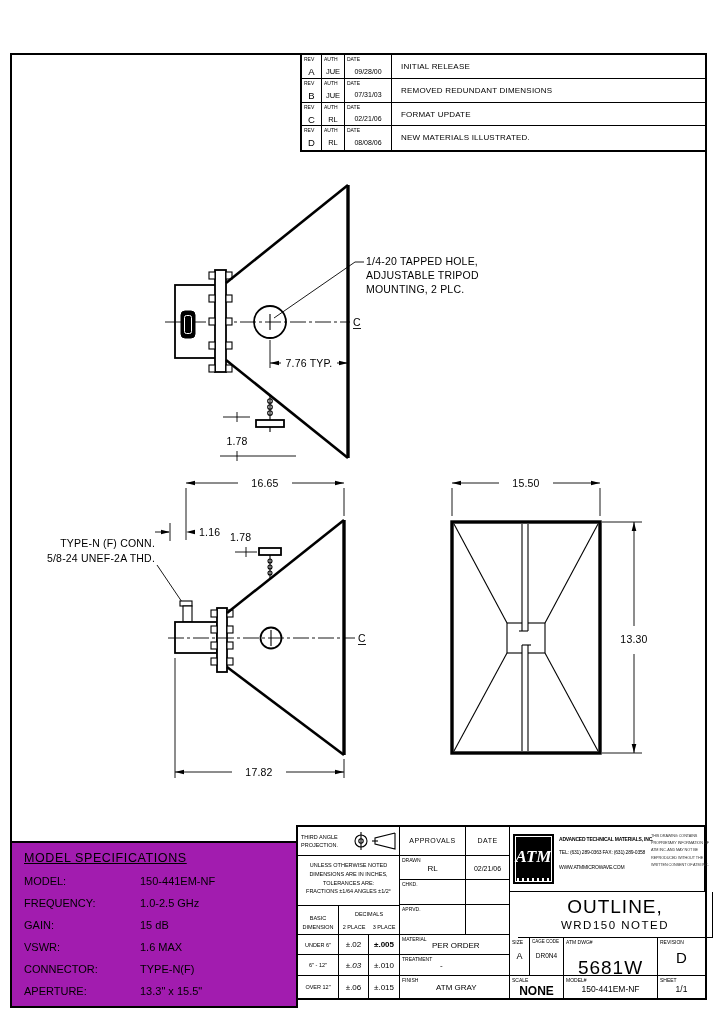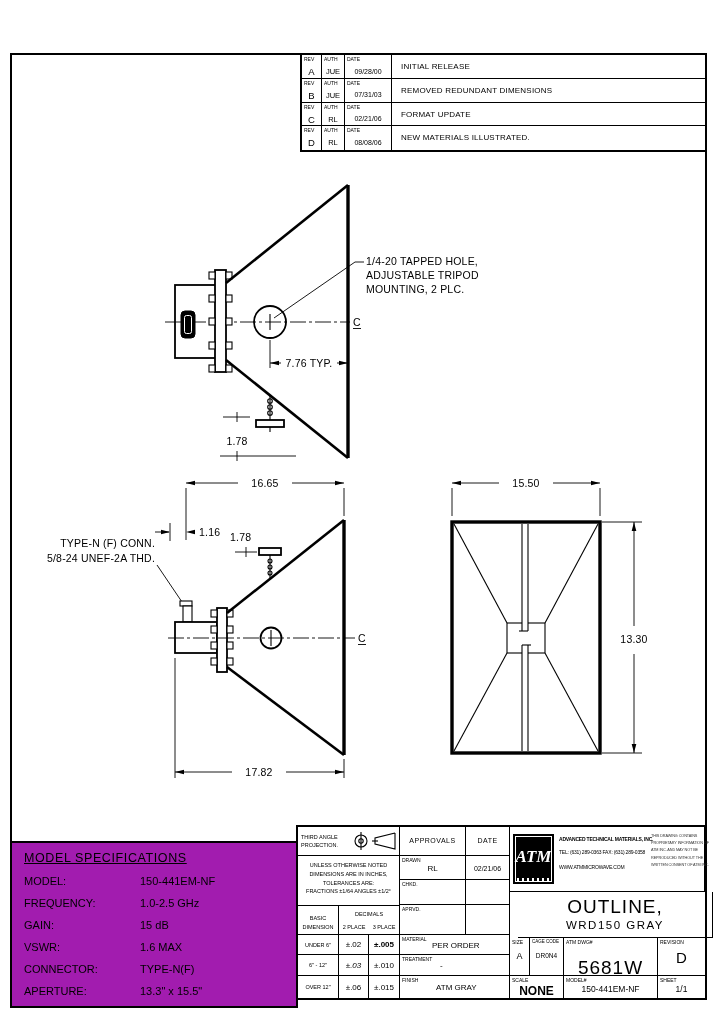--- a/index.html
+++ b/index.html
@@ -437,21 +437,21 @@
     <div style="position:absolute;left:141px;top:6px;width:54px;">
       <div class="legal-line">THIS DRAWING CONTAINS</div>
       <div class="legal-line">PROPRIETARY INFORMATION OF</div>
       <div class="legal-line">ATM INC. AND MAY NOT BE</div>
       <div class="legal-line">REPRODUCED WITHOUT THE</div>
       <div class="legal-line">WRITTEN CONSENT OF ATM INC.</div>
     </div>
   </div>
   <div class="cell" style="left:220px;top:65px;width:195px;height:46px;">
     <div class="big-title">OUTLINE,</div>
-    <div class="sub-title">WRD150 GRAY</div>
+    <div class="sub-title">WRD150 NOTED</div>
   </div>
   <div class="cell" style="left:212px;top:111px;width:20px;height:38px;">
     <span class="celllabel">SIZE</span>
     <span class="cellval" style="top:13px;font-size:9px;">A</span>
   </div>
   <div class="cell" style="left:232px;top:111px;width:34px;height:38px;">
     <span class="celllabel" style="font-size:4.5px;">CAGE CODE</span>
     <span class="cellval" style="top:14px;font-size:6.5px;">DR0N4</span>
   </div>
   <div class="cell" style="left:266px;top:111px;width:94px;height:38px;">

